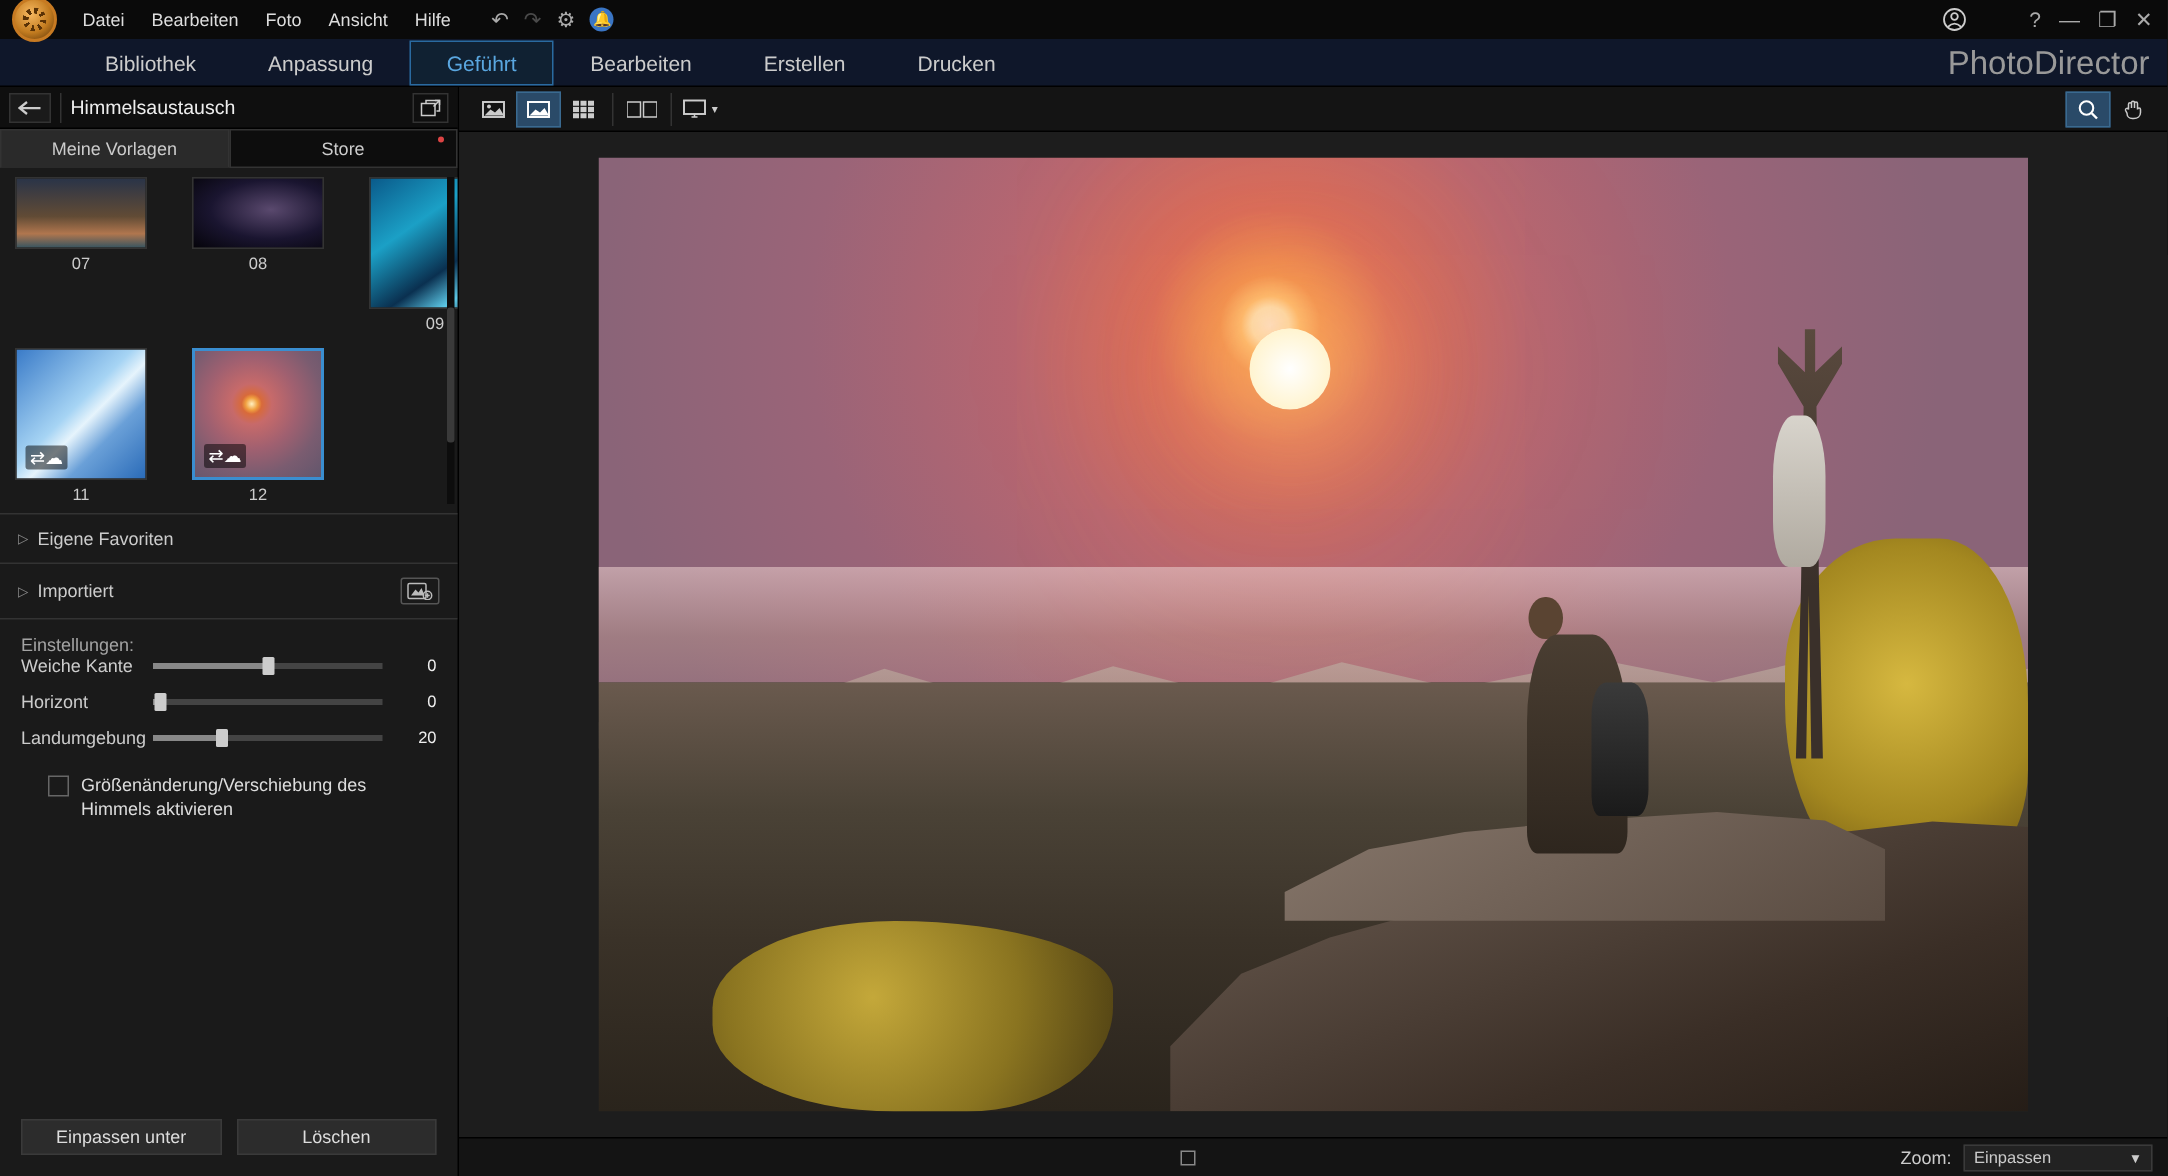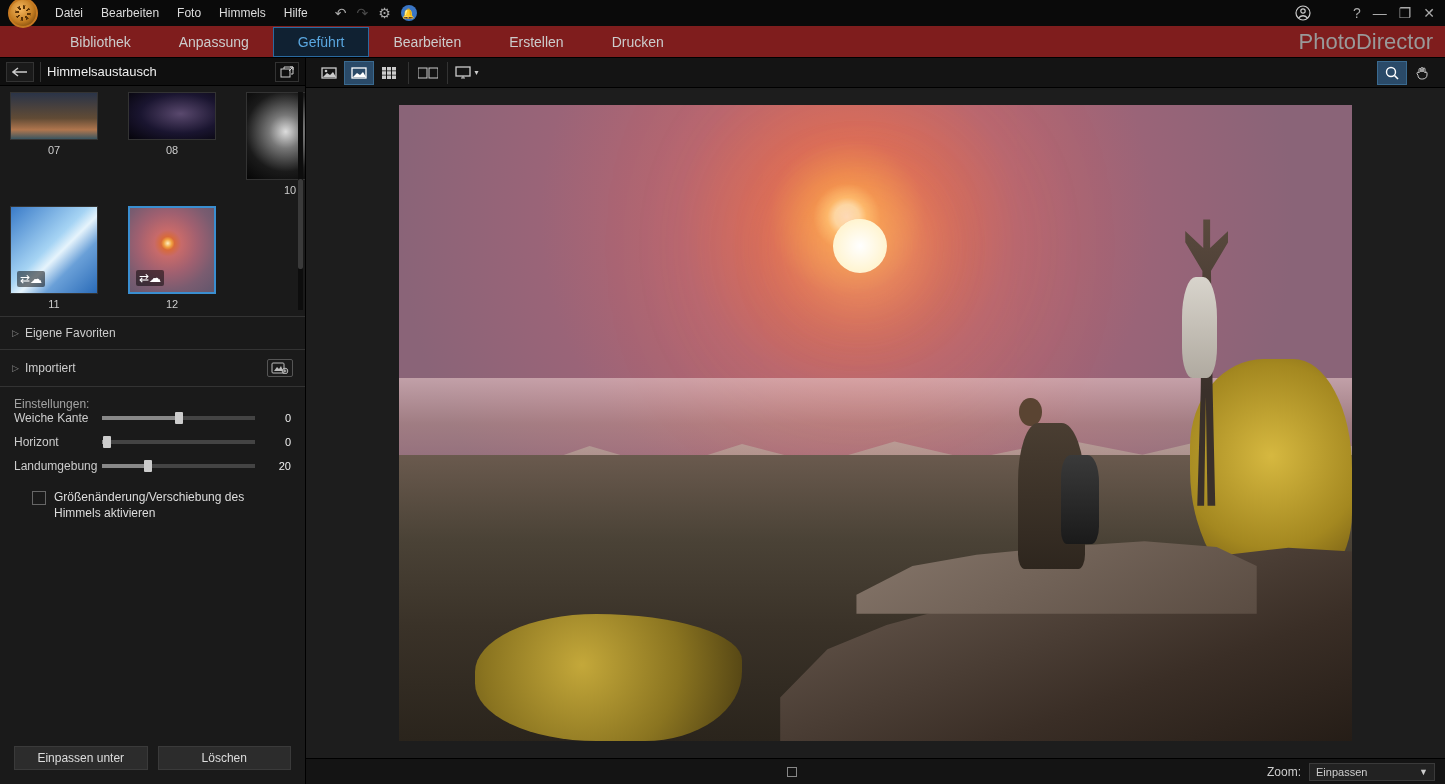--- a/index.html
+++ b/index.html
@@ -7,41 +7,41 @@
 
 .titlebar { height: 26px; display: flex; align-items: center; background: #0a0a0a; }
 .logo { width: 30px; height: 30px; margin: 0 8px; border-radius: 50%; background: radial-gradient(circle at 40% 35%, #f7b860 0%, #c37c20 55%, #5a3206 100%); border: 2px solid #c77a22; position: relative; flex-shrink: 0; }
 .logo::after { content: ""; position: absolute; inset: 5px; border-radius: 50%; background: repeating-conic-gradient(#5a3206 0 20deg, transparent 20deg 45deg); mask: radial-gradient(circle, transparent 35%, black 36%); -webkit-mask: radial-gradient(circle, transparent 35%, black 36%); }
 .menu-item { padding: 0 9px; font-size: 12px; color: #ddd; cursor: pointer; }
 .tb-icons { display: flex; gap: 10px; margin-left: 18px; color: #aaa; align-items: center; }
 .tb-icon { font-size: 14px; cursor: pointer; }
 .tb-right { margin-left: auto; display: flex; gap: 12px; padding-right: 10px; color: #aaa; align-items: center; }
 .notif { width: 16px; height: 16px; border-radius: 50%; background: #3a75c4; display: flex; align-items: center; justify-content: center; color: #fff; font-size: 10px; }
 
-.navbar { height: 32px; display: flex; align-items: center; background: #7f1d1d; border-bottom: 1px solid #000; }
+.navbar { height: 32px; display: flex; align-items: center; background: #0f172a; border-bottom: 1px solid #000; }
 .nav-item { padding: 6px 24px; font-size: 14px; color: #ccc; cursor: pointer; }
 .nav-item.active { color: #5aa7e0; border: 1px solid #2a6aa0; background: #102132; }
 .brand { margin-left: auto; margin-right: 12px; font-size: 22px; font-weight: 300; color: #999; }
 
 .main { display: flex; height: 726px; }
 
 .sidebar { width: 306px; background: #1a1a1a; display: flex; flex-direction: column; border-right: 1px solid #000; }
 .crumb { height: 28px; display: flex; align-items: center; background: #0f0f0f; border-bottom: 1px solid #000; padding: 0 6px; gap: 6px; justify-content: flex-end; }
 .back-btn { width: 28px; height: 20px; border: 1px solid #333; background: #1a1a1a; display: flex; align-items: center; justify-content: center; cursor: pointer; }
 .crumb-sep { width: 1px; height: 20px; background: #333; }
 .crumb-label { flex: 1; font-size: 13px; color: #eee; }
 .new-win { width: 24px; height: 20px; border: 1px solid #333; display: flex; align-items: center; justify-content: center; cursor: pointer; font-size: 12px; }
 
 .tabs { display: flex; height: 26px; background: #0d0d0d; }
 .tab { flex: 1; display: flex; align-items: center; justify-content: center; border: 1px solid #333; font-size: 12px; cursor: pointer; position: relative; }
 .tab.active { background: #2a2a2a; border-bottom-color: #2a2a2a; }
 .tab .dot { position: absolute; right: 8px; top: 4px; width: 4px; height: 4px; background: #d44; border-radius: 50%; }
 
 .thumbs-area { flex: 0 0 auto; overflow: hidden; padding: 6px 10px 2px; position: relative; }
-.thumbs-grid { display: grid; grid-template-columns: 1fr 1fr 1fr; gap: 10px 30px; padding-bottom: 4px; }
+.thumbs-grid { display: grid; grid-template-columns: 1fr 1fr 1fr 1fr; gap: 10px 30px; padding-bottom: 4px; }
 .thumb-cell { display: flex; flex-direction: column; align-items: center; gap: 4px; }
 .thumb { width: 88px; height: 48px; border: 1px solid #333; cursor: pointer; }
 .thumb.sq { height: 88px; }
 .thumb.selected { border: 2px solid #3a8ed0; }
 .thumb-label { font-size: 11px; color: #ccc; }
 .cloud-badge { position: absolute; left: 6px; bottom: 6px; background: rgba(0,0,0,.5); padding: 1px 3px; border-radius: 2px; font-size: 12px; color: #fff; }
 
 #th07 { background: linear-gradient(180deg, #2a3448 0%, #614b35 55%, #b0764e 80%, #3a5560 100%); }
 #th08 { background: radial-gradient(ellipse at 60% 45%, #5a496e 0%, #1a1530 55%, #05040a 100%); }
 #th09 { background: linear-gradient(145deg, #0a5a8a 0%, #1ba0c6 35%, #0a3050 65%, #5cc8e6 82%, #062035 100%); }
@@ -107,21 +107,21 @@
 svg { display: block; }
 </style>
 </head>
 <body>
 
 <div class="titlebar">
   <div class="logo"></div>
   <div class="menu-item">Datei</div>
   <div class="menu-item">Bearbeiten</div>
   <div class="menu-item">Foto</div>
-  <div class="menu-item">Himmels</div>
+  <div class="menu-item">Ansicht</div>
   <div class="menu-item">Hilfe</div>
   <div class="tb-icons">
     <span class="tb-icon">↶</span>
     <span class="tb-icon" style="opacity:.4">↷</span>
     <span class="tb-icon">⚙</span>
     <span class="notif">🔔</span>
   </div>
   <div class="tb-right">
     <span class="tb-icon" style="margin-right:30px">
       <svg width="16" height="16" viewBox="0 0 16 16">
@@ -160,30 +160,41 @@
       <div class="crumb-label">Himmelsaustausch</div>
       <div class="new-win">
         <svg width="14" height="12" viewBox="0 0 14 12">
             <rect x="1" y="3" width="9" height="8" fill="none" stroke="#ccc"></rect>
             <path d="M4 3 V1 H13 V8 H11" fill="none" stroke="#ccc"></path>
             <path d="M10 1 L13 1 L13 4 M13 1 L9 5" stroke="#ccc" fill="none"></path>
           </svg>
       </div>
     </div>
 
+    <div class="tabs">
+      <div class="tab active">Meine Vorlagen</div>
+      <div class="tab">
+          <span>Store</span>
+          <span class="dot"></span>
+        </div>
+    </div>
 
     <div class="thumbs-area">
       <div class="thumbs-grid">
         <div class="thumb-cell">
             <div class="thumb" id="th07"></div>
             <div class="thumb-label">07</div>
           </div>
         <div class="thumb-cell">
             <div class="thumb" id="th08"></div>
             <div class="thumb-label">08</div>
+          </div>
+        <div class="thumb-cell">
+            <div class="thumb sq" id="th09"></div>
+            <div class="thumb-label">09</div>
           </div>
         <div class="thumb-cell">
             <div class="thumb sq" id="th10"></div>
             <div class="thumb-label">10</div>
           </div>
         <div class="thumb-cell">
             <div class="thumb sq" id="th11" style="position:relative">
               <span class="cloud-badge">⇄☁</span>
             </div>
             <div class="thumb-label">11</div>

